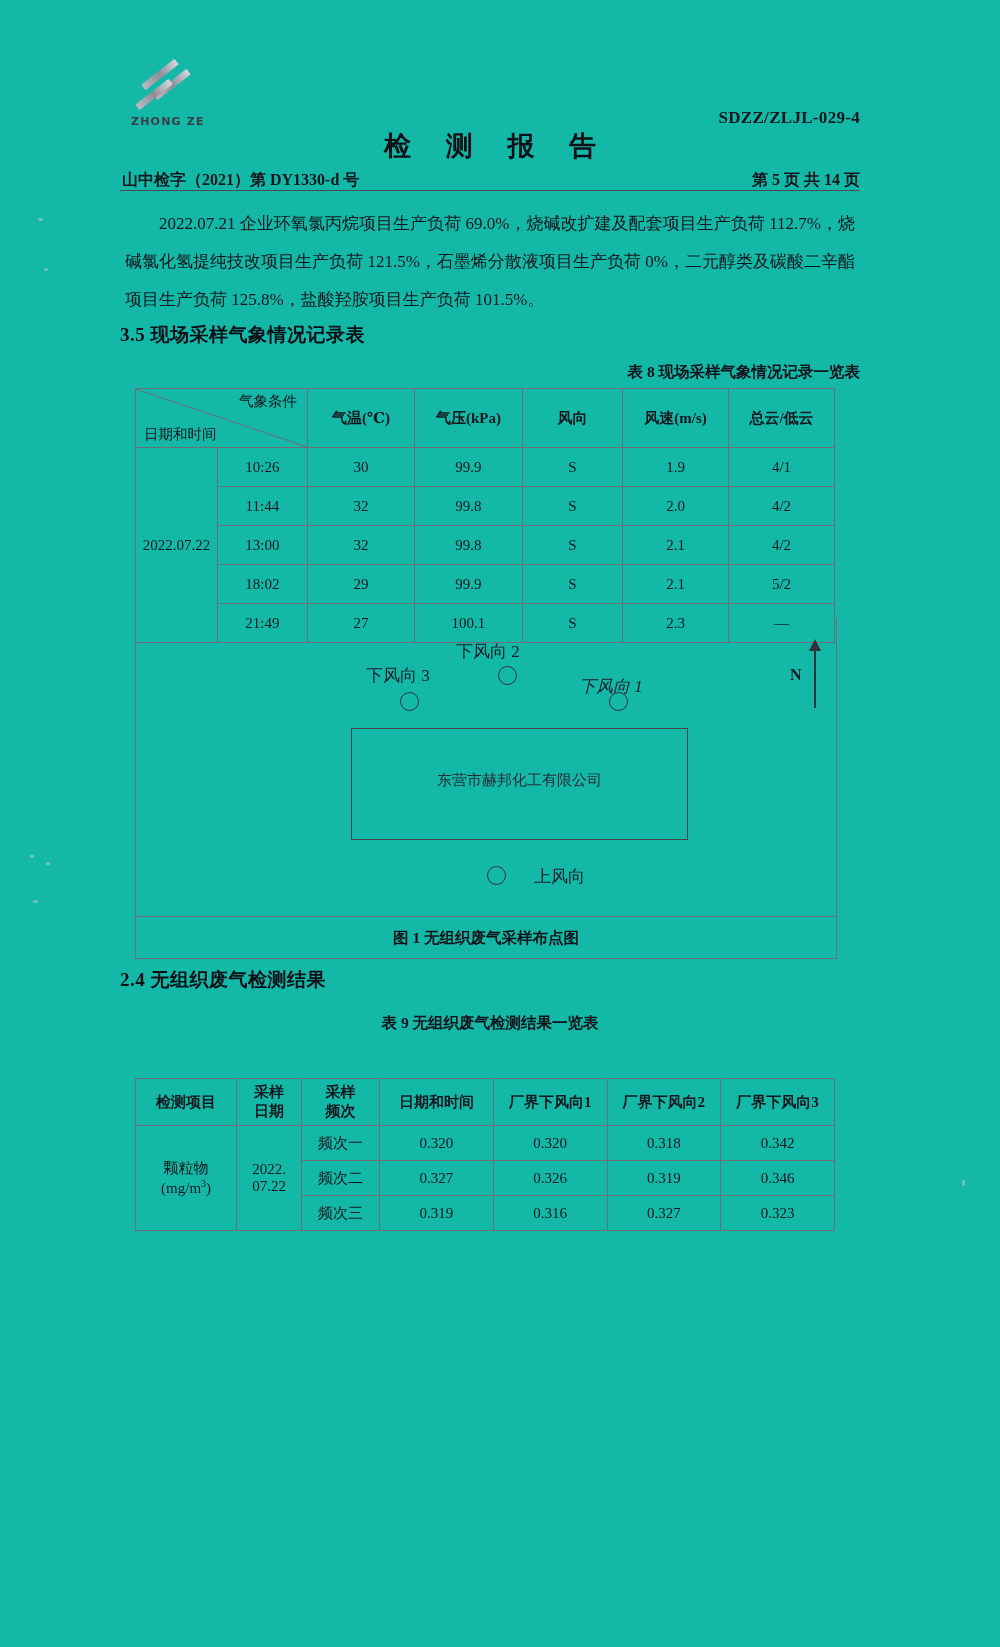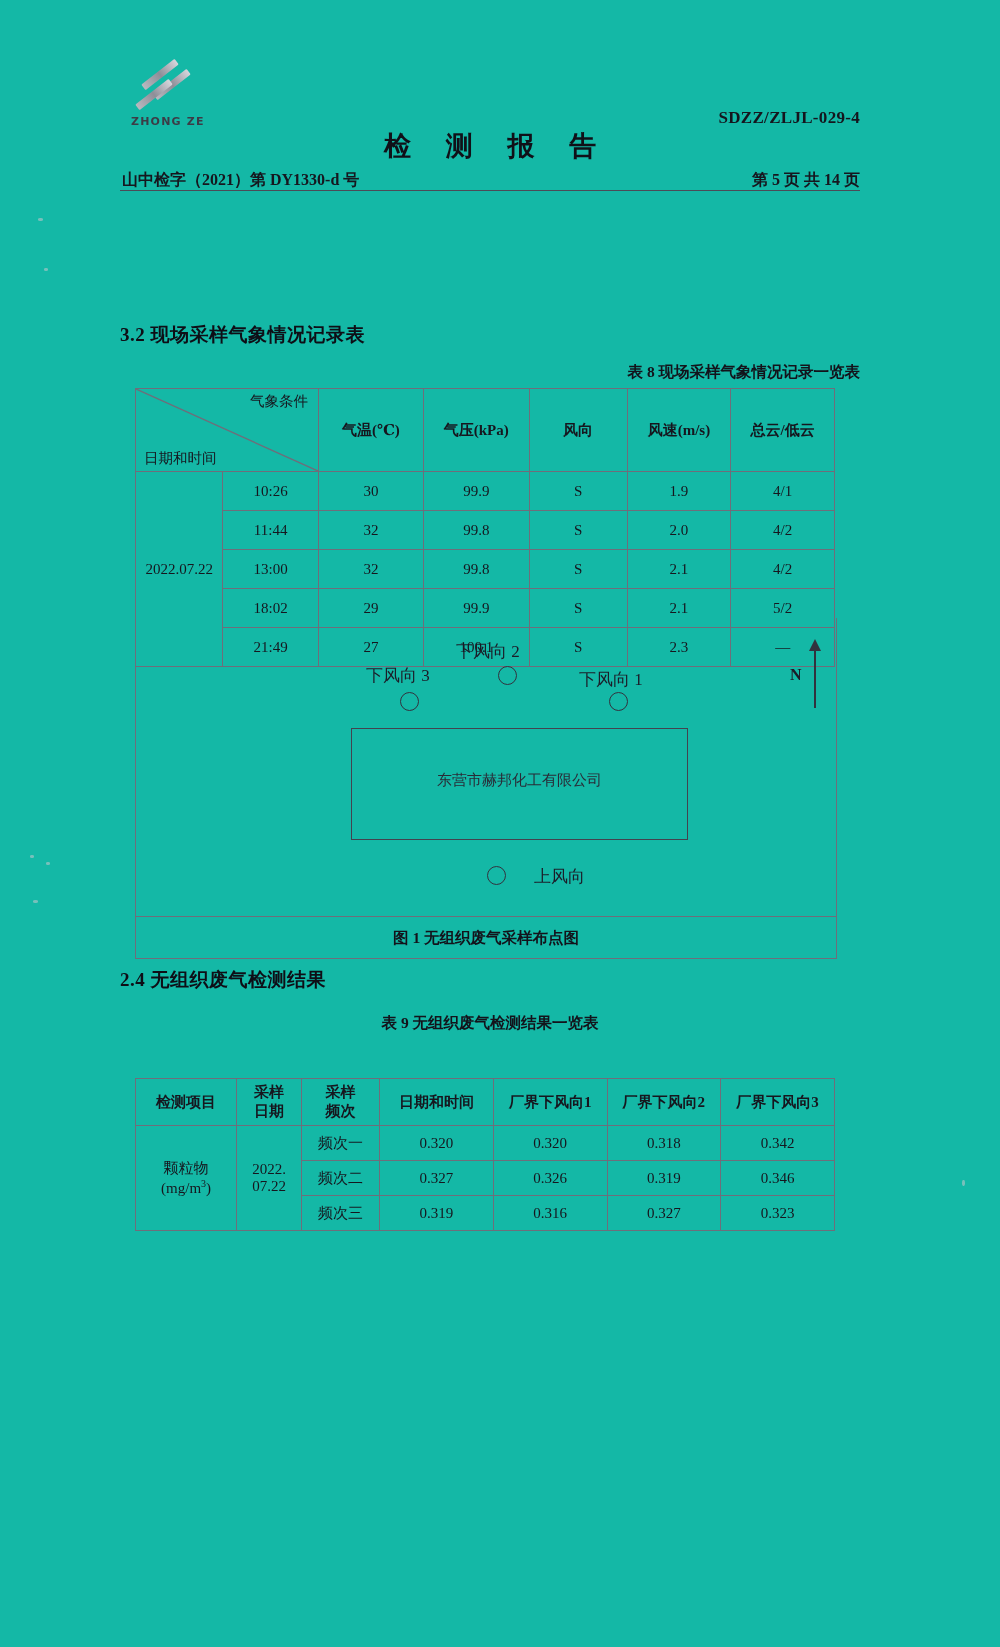--- a/index.html
+++ b/index.html
@@ -135,21 +135,21 @@
     font-weight: normal;
     padding: 0 2px;
   }
   table.doc th { font-weight: bold; }
 
   
   #table8 { left: 135px; top: 388px; width: 700px; }
   #table8 td, #table8 th { height: 38px; }
   .diag-cell {
     position: relative;
-    padding: 12px !important;
+    padding: 0 !important;
     height: 58px !important;
     width: 170px;
   }
   .diag-cell .dl {
     position: absolute; left: 0; top: 0; width: 100%; height: 100%;
   }
   .diag-cell .t-r {
     position: absolute; right: 10px; top: 3px;
     font-size: 14.5px;
   }
@@ -246,22 +246,23 @@
         </div>
       <div class="logo-text">ZHONG ZE</div>
     </div>
     <div class="doc-code">SDZZ/ZLJL-029-4</div>
     <div class="report-title">检 测 报 告</div>
     <div class="doc-no">山中检字（2021）第 DY1330-d 号</div>
     <div class="page-no">第 5 页  共 14 页</div>
   </div>
   <div class="header-rule"></div>
 
-
-  <div class="h2" style="left:120px; top:322px;">3.2 现场采样气象情况记录表</div>
+  <div class="para">2022.07.21 企业环氧氯丙烷项目生产负荷 69.0%，烧碱改扩建及配套项目生产负荷 112.7%，烧碱氯化氢提纯技改项目生产负荷 121.5%，石墨烯分散液项目生产负荷 0%，二元醇类及碳酸二辛酯项目生产负荷 125.8%，盐酸羟胺项目生产负荷 101.5%。</div>
+
+  <div class="h2" style="left:120px; top:322px;">3.5 现场采样气象情况记录表</div>
   <div class="tbl-cap" style="left:120px; top:362px;text-align:right;">表 8   现场采样气象情况记录一览表</div>
 
   <table class="doc" id="table8">
     <tbody>
         <tr>
       <td class="diag-cell" colspan="2">
         <svg class="dl" viewBox="0 0 170 58" preserveAspectRatio="none">
           <line x1="0" y1="0" x2="170" y2="58" stroke="#6e6e7a" stroke-width="1"></line>
         </svg>
         <span class="t-r">气象条件</span>
@@ -319,21 +320,21 @@
 
   <div id="figure-box">
     <div class="fig-area">
 
       <div class="pt-label" style="left:320px; top:22px;">下风向 2</div>
       <div class="circ" style="left:362px; top:48px;"></div>
 
       <div class="pt-label" style="left:230px; top:46px;">下风向 3</div>
       <div class="circ" style="left:264px; top:74px;"></div>
 
-      <div class="pt-label" style="left:443px; top:50px;">下风向 1</div>
+      <div class="pt-label" style="left:443px; top:57px;font-style:italic;">下风向 1</div>
       <div class="circ" style="left:473px; top:74px;"></div>
 
       <div class="plant-box">
         <div class="plant-name">东营市赫邦化工有限公司</div>
       </div>
 
       <div class="circ" style="left:351px; top:248px;"></div>
       <div class="pt-label" style="left:398px; top:247px;">上风向</div>
 
       <div class="compass">

